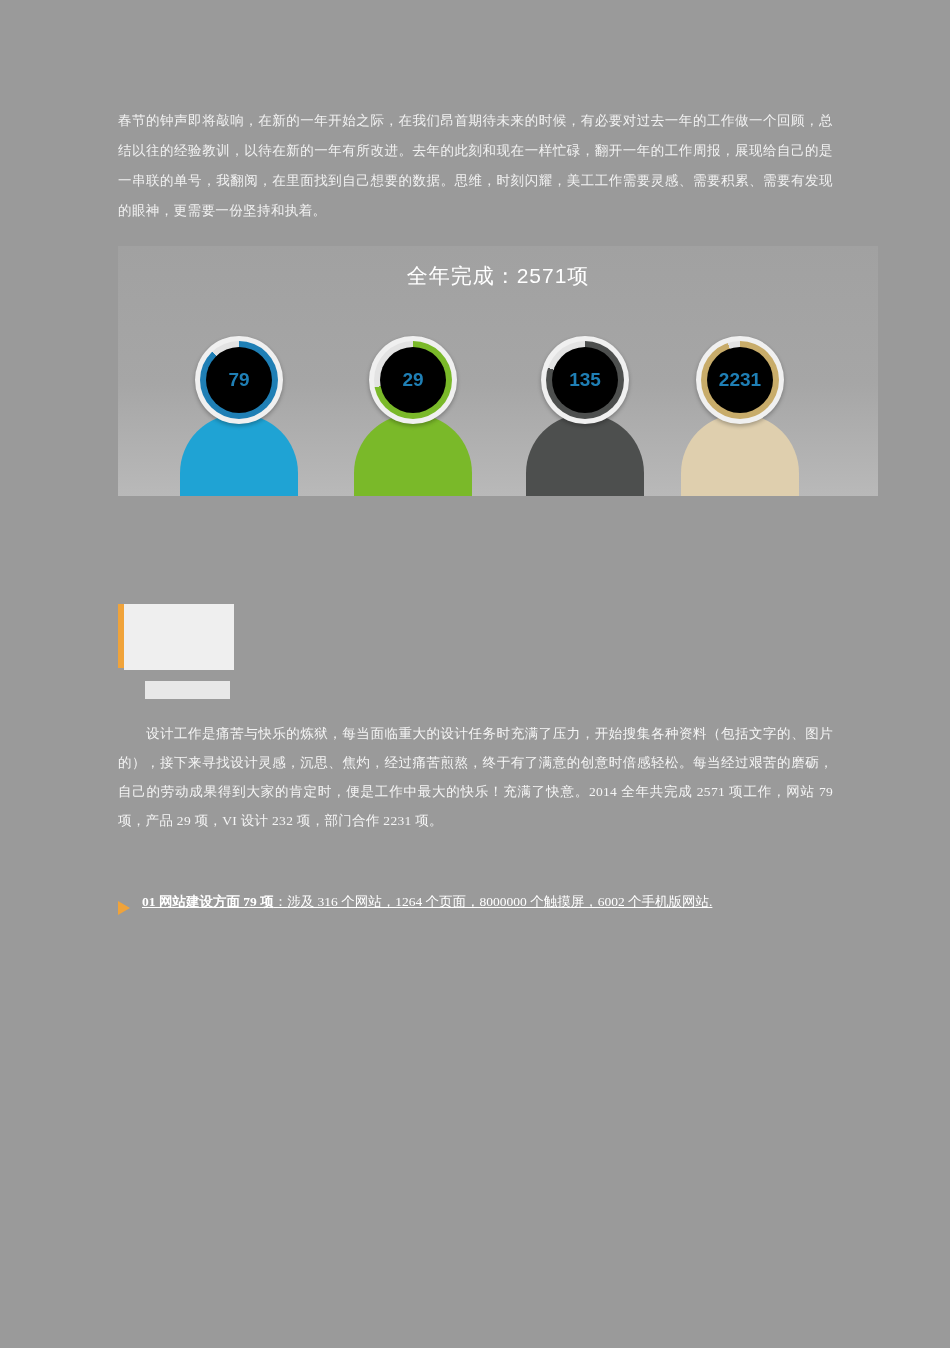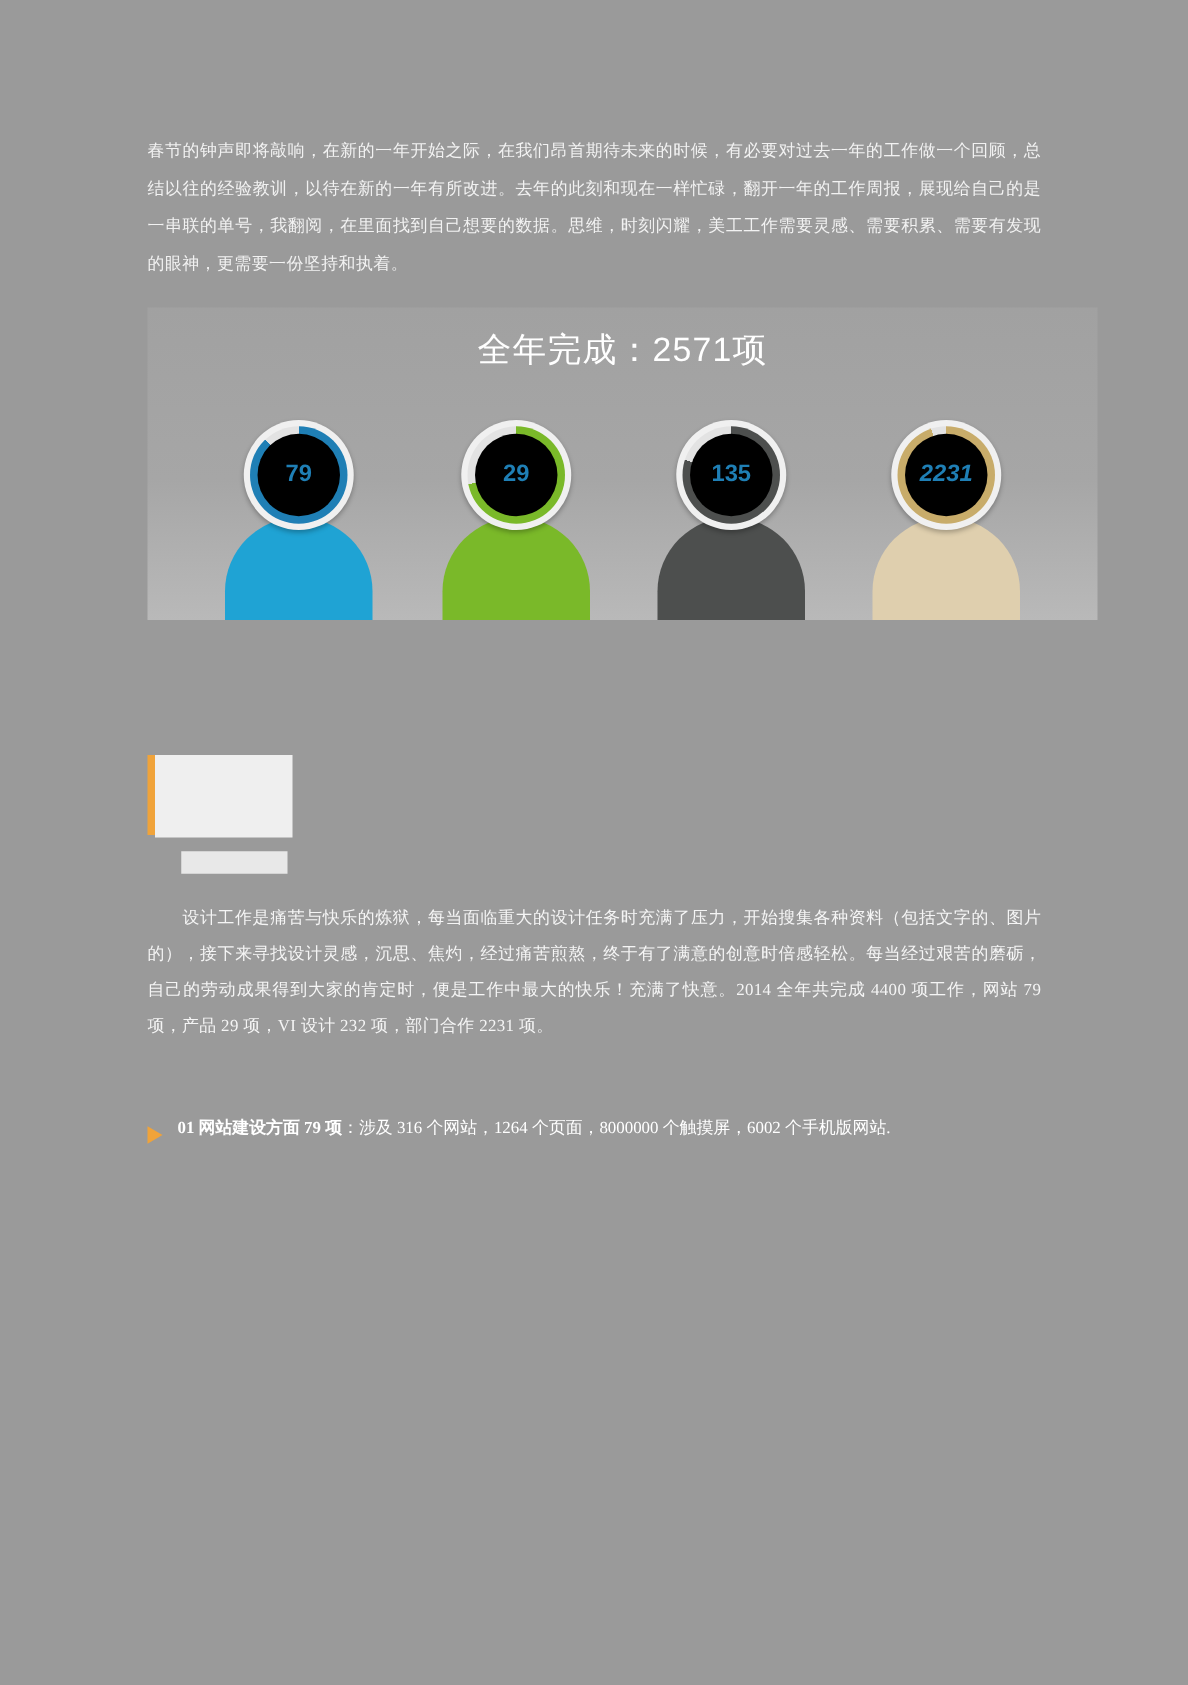--- a/index.html
+++ b/index.html
@@ -46,36 +46,36 @@
     height: 250px;
     background: linear-gradient(to bottom, #a1a1a1 0%, #a6a6a6 55%, #b9b9b9 100%);
     overflow: hidden;
   }
   .info-title {
     position: absolute;
     top: 16px;
     left: 0;
     width: 760px;
     text-align: center;
-    font-size: 27px;
+    font-size: 21px;
     color: #ffffff;
     font-family: "Liberation Sans", sans-serif;
     letter-spacing: 1px;
   }
 
   .fig {
     position: absolute;
     top: 90px;
     width: 150px;
     height: 160px;
   }
   .fig-0 { left: 46px; }
   .fig-1 { left: 220px; text-align: right; }
   .fig-2 { left: 392px; }
-  .fig-3 { left: 564px; font-style: italic; }
+  .fig-3 { left: 547px; }
 
   
   .body-shape {
     position: absolute;
     left: 16px;
     top: 78px;
     width: 118px;
     height: 110px;
     border-radius: 59px 59px 0 0;
   }
@@ -164,20 +164,21 @@
   }
 
   
   .bullet-row {
     position: absolute;
     left: 118px;
     top: 889px;
     width: 740px;
     display: flex;
     align-items: flex-start;
+    text-decoration: underline;
   }
   .tri-icon {
     width: 0;
     height: 0;
     border-top: 7px solid transparent;
     border-bottom: 7px solid transparent;
     border-left: 12px solid #f0a33a;
     margin-top: 12px;
     margin-right: 12px;
     flex: 0 0 auto;
@@ -237,21 +238,21 @@
 
     </div>
   </div>
 
   <div class="bar-group">
     <div class="bar-accent"></div>
     <div class="bar-wide"></div>
     <div class="bar-sub"></div>
   </div>
 
-  <p class="body-par">设计工作是痛苦与快乐的炼狱，每当面临重大的设计任务时充满了压力，开始搜集各种资料（包括文字的、图片的），接下来寻找设计灵感，沉思、焦灼，经过痛苦煎熬，终于有了满意的创意时倍感轻松。每当经过艰苦的磨砺，自己的劳动成果得到大家的肯定时，便是工作中最大的快乐！充满了快意。2014 全年共完成 4400 项工作，网站 79 项，产品 29 项，VI 设计 232 项，部门合作 2231 项。</p>
+  <p class="body-par">设计工作是痛苦与快乐的炼狱，每当面临重大的设计任务时充满了压力，开始搜集各种资料（包括文字的、图片的），接下来寻找设计灵感，沉思、焦灼，经过痛苦煎熬，终于有了满意的创意时倍感轻松。每当经过艰苦的磨砺，自己的劳动成果得到大家的肯定时，便是工作中最大的快乐！充满了快意。2014 全年共完成 2571 项工作，网站 79 项，产品 29 项，VI 设计 232 项，部门合作 2231 项。</p>
 
   <div class="bullet-row">
     <div class="tri-icon"></div>
     <div class="bullet-text">
       <b>01 网站建设方面 79 项</b><span>：</span><span>涉及 316 个网站，1264 个页面，8000000 个触摸屏，6002 个手机版网站.</span>
     </div>
   </div>
 
 </div>
 

